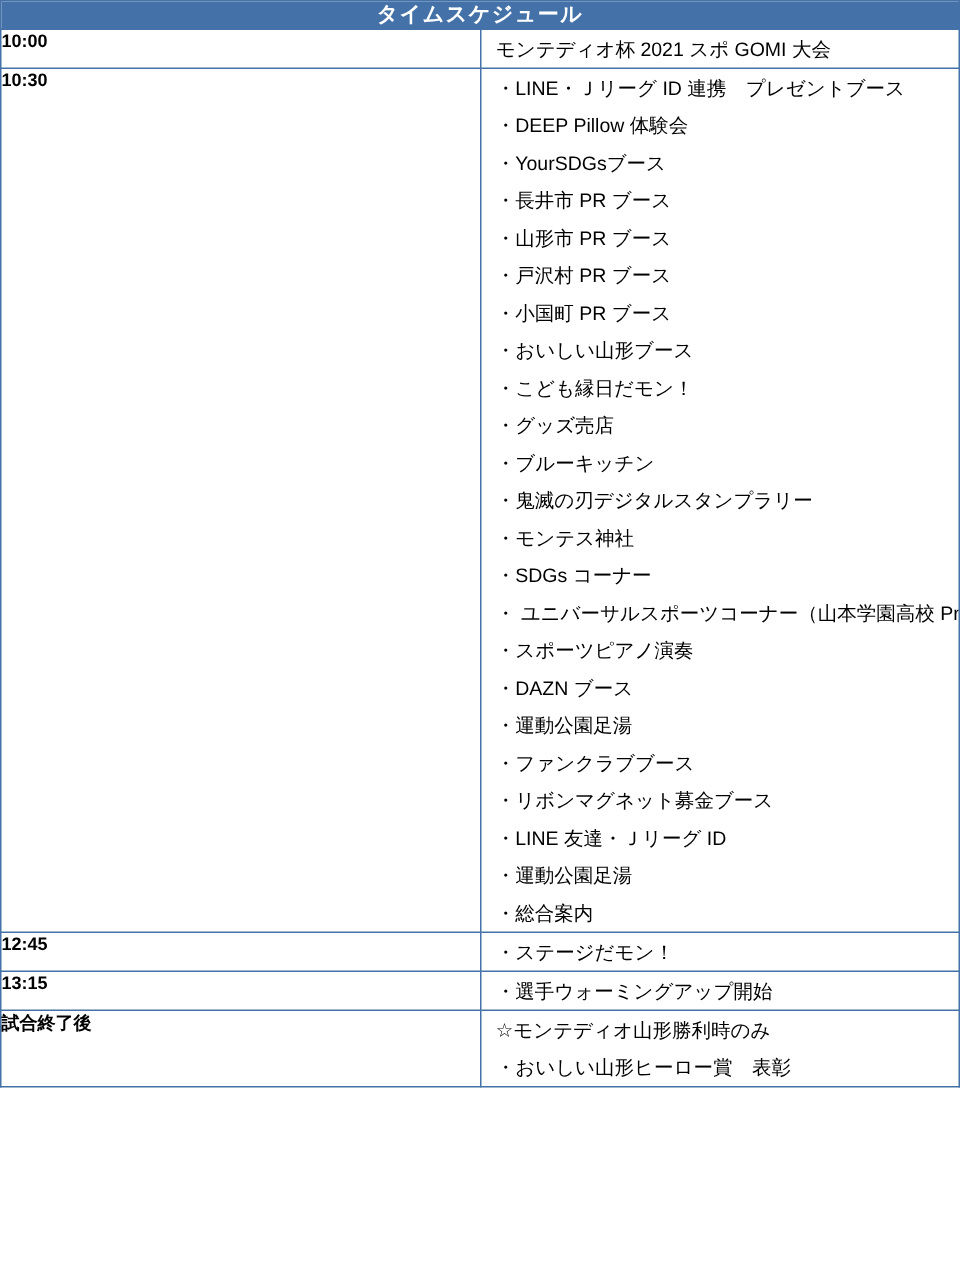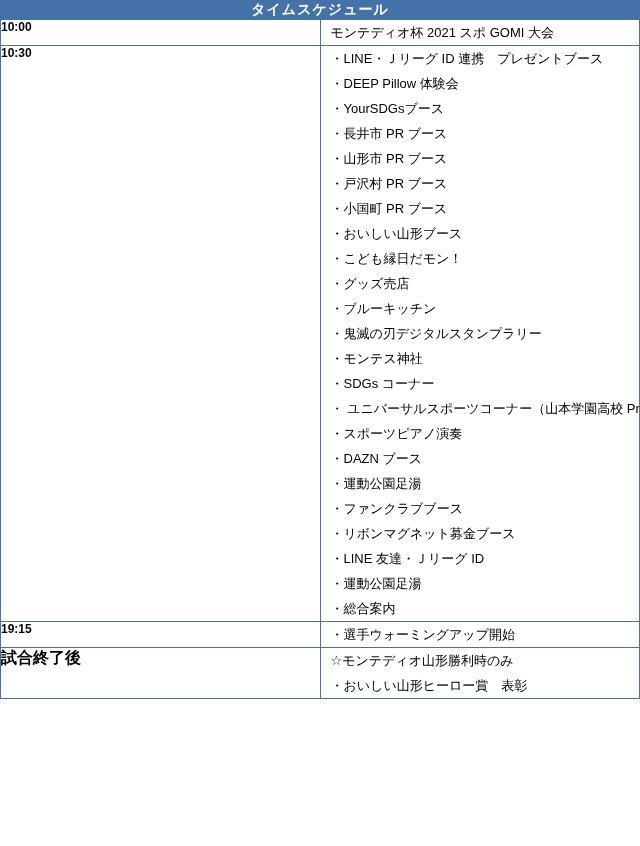--- a/index.html
+++ b/index.html
@@ -40,21 +40,21 @@
   }
   .time-cell {
     width: 98px;
     font-size: 12px;
     font-weight: bold;
     padding: 6px 0 6px 6px;
     white-space: nowrap;
     background: #ffffff;
   }
   .time-cell.small {
-    font-size: 16px;
+    font-size: 12px;
   }
   .items-cell {
     padding: 0;
     background: #ffffff;
   }
   .item-line {
     font-size: 13px;
     line-height: 1;
     padding: 6px 4px 6px 10px;
     white-space: nowrap;
@@ -107,21 +107,27 @@
             <div class="item-line">・DAZN ブース</div>
             <div class="item-line">・運動公園足湯</div>
             <div class="item-line">・ファンクラブブース</div>
             <div class="item-line">・リボンマグネット募金ブース</div>
             <div class="item-line">・LINE 友達・Ｊリーグ ID</div>
             <div class="item-line">・運動公園足湯</div>
             <div class="item-line">・総合案内</div>
           </td>
         </tr>
         <tr class="row-single">
-          <td class="time-cell">19:15</td>
+          <td class="time-cell">12:45</td>
+          <td class="items-cell">
+            <div class="item-line first">・ステージだモン！</div>
+          </td>
+        </tr>
+        <tr class="row-single">
+          <td class="time-cell">13:15</td>
           <td class="items-cell">
             <div class="item-line first">・選手ウォーミングアップ開始</div>
           </td>
         </tr>
         <tr>
           <td class="time-cell small">試合終了後</td>
           <td class="items-cell">
             <div class="item-line first">☆モンテディオ山形勝利時のみ</div>
             <div class="item-line">・おいしい山形ヒーロー賞　表彰</div>
           </td>

